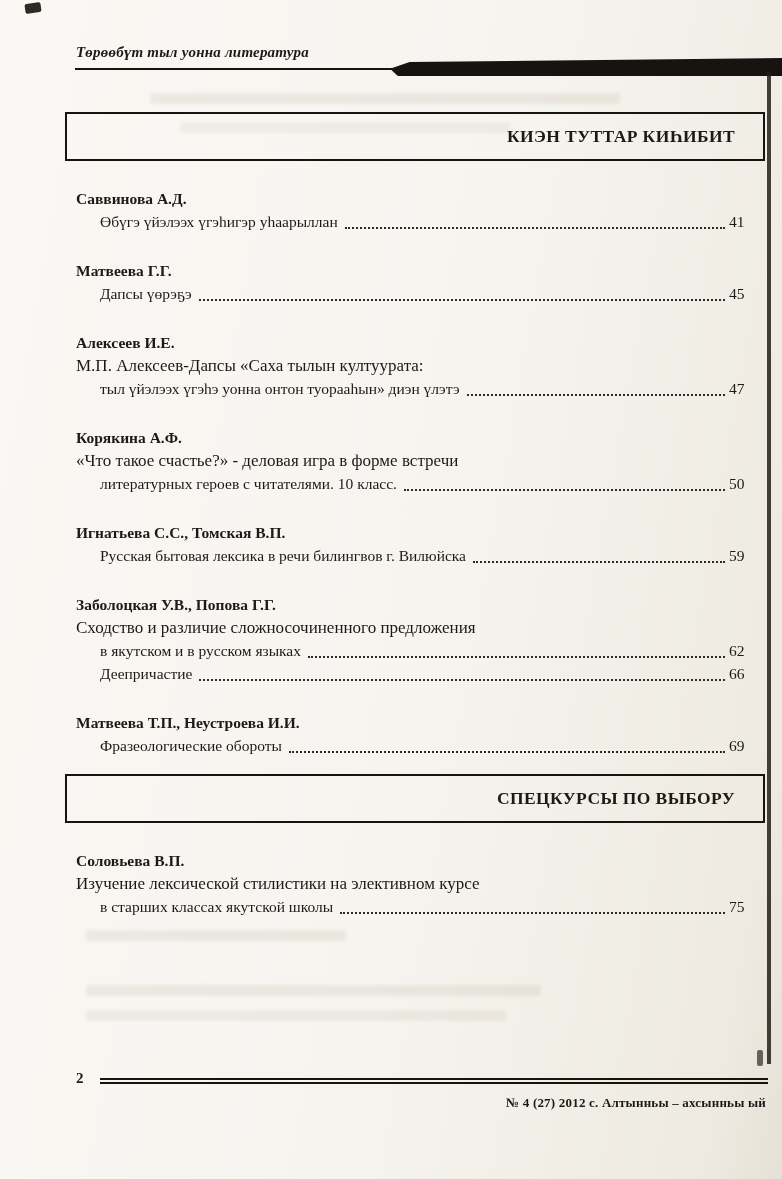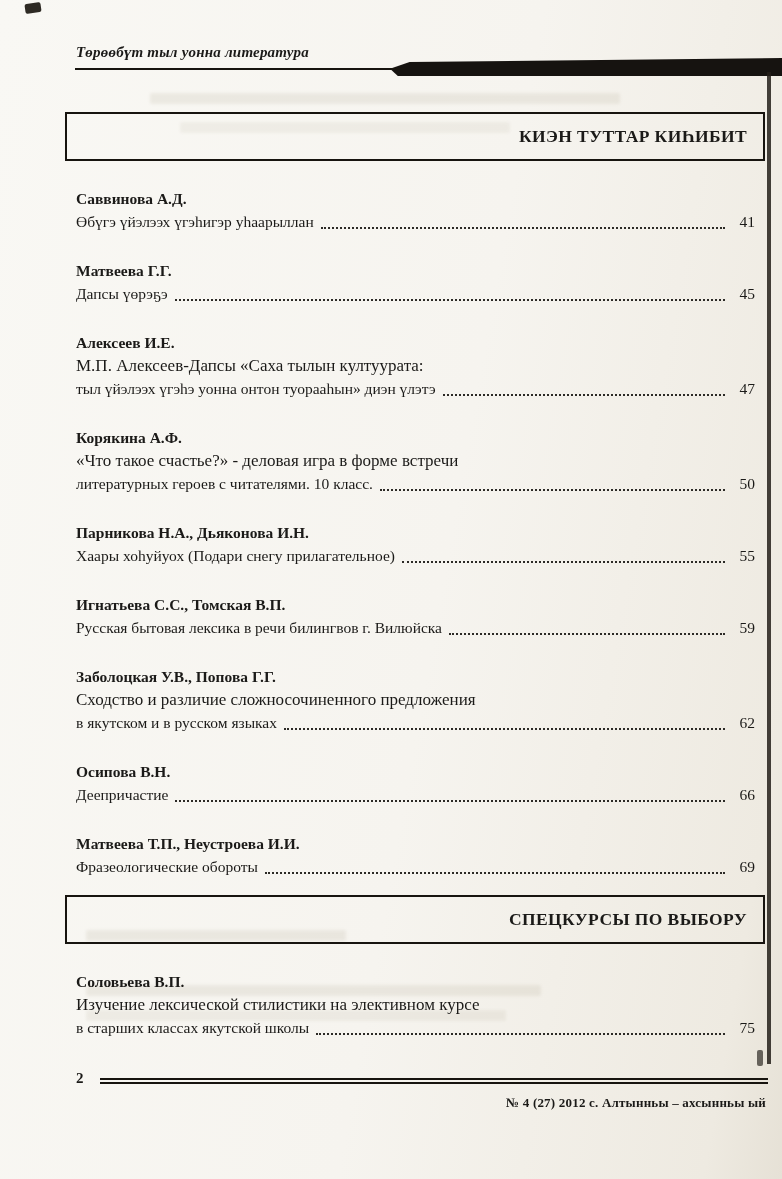--- a/index.html
+++ b/index.html
@@ -29,36 +29,36 @@
     left: 75px; top: 68px;
     width: 330px;
     border-top: 2px solid #17140f;
   }
 
   
   .content { position: absolute; left: 65px; top: 112px; width: 700px; }
 
   .section-box {
     border: 2px solid #17140f;
-    padding: 12px 16px;
+    padding: 12px 28px;
     text-align: right;
     font-weight: bold;
     font-size: 17.5px;
     letter-spacing: .4px;
     margin-bottom: 14px;
     background: transparent;
   }
   .entries { padding: 0 10px 0 11px; margin-bottom: 17px; }
   .entry { margin: 0; }
   .authors { font-weight: bold; font-size: 15.5px; line-height: 23px; white-space: nowrap; margin-top: 26px; }
   .pre-line { font-size: 17px; line-height: 23px; white-space: nowrap; }
   .tline { display: flex; align-items: flex-end; font-size: 15.5px; line-height: 23px; }
-  .ttext { white-space: nowrap; }
+  .ttext { white-space: nowrap; margin-left: 24px; }
   .leader { flex: 1; min-width: 18px; margin: 0 4px 4px 7px; border-bottom: 2px dotted #2c2a26; }
-  .pno { min-width: 26px; text-align: right; white-space: nowrap; }
+  .pno { min-width: 26px; white-space: nowrap; }
 
   
   .folio {
     position: absolute;
     left: 76px; top: 1070px;
     font-size: 15px;
     font-weight: bold;
   }
   .issue-line {
     position: absolute;
@@ -183,28 +183,20 @@
       <div class="entry">
         <div class="authors">Корякина А.Ф.</div>
         <div class="pre-line">«Что такое счастье?» - деловая игра в форме встречи</div>
         <div class="tline">
           <span class="ttext">литературных героев с читателями. 10 класс.</span>
           <span class="leader"></span>
           <span class="pno">50</span>
         </div>
       </div>
 
-      <div class="entry">
-        <div class="authors">Парникова Н.А., Дьяконова И.Н.</div>
-        <div class="tline">
-          <span class="ttext">Хаары хоһуйуох (Подари снегу прилагательное)</span>
-          <span class="leader"></span>
-          <span class="pno">55</span>
-        </div>
-      </div>
 
       <div class="entry">
         <div class="authors">Игнатьева С.С., Томская В.П.</div>
         <div class="tline">
           <span class="ttext">Русская бытовая лексика в речи билингвов г. Вилюйска</span>
           <span class="leader"></span>
           <span class="pno">59</span>
         </div>
       </div>
 
@@ -212,21 +204,20 @@
         <div class="authors">Заболоцкая У.В., Попова Г.Г.</div>
         <div class="pre-line">Сходство и различие сложносочиненного предложения</div>
         <div class="tline">
           <span class="ttext">в якутском и в русском языках</span>
           <span class="leader"></span>
           <span class="pno">62</span>
         </div>
       </div>
 
       <div class="entry">
-        <div class="authors">Осипова В.Н.</div>
         <div class="tline">
           <span class="ttext">Деепричастие</span>
           <span class="leader"></span>
           <span class="pno">66</span>
         </div>
       </div>
 
       <div class="entry">
         <div class="authors">Матвеева Т.П., Неустроева И.И.</div>
         <div class="tline">

